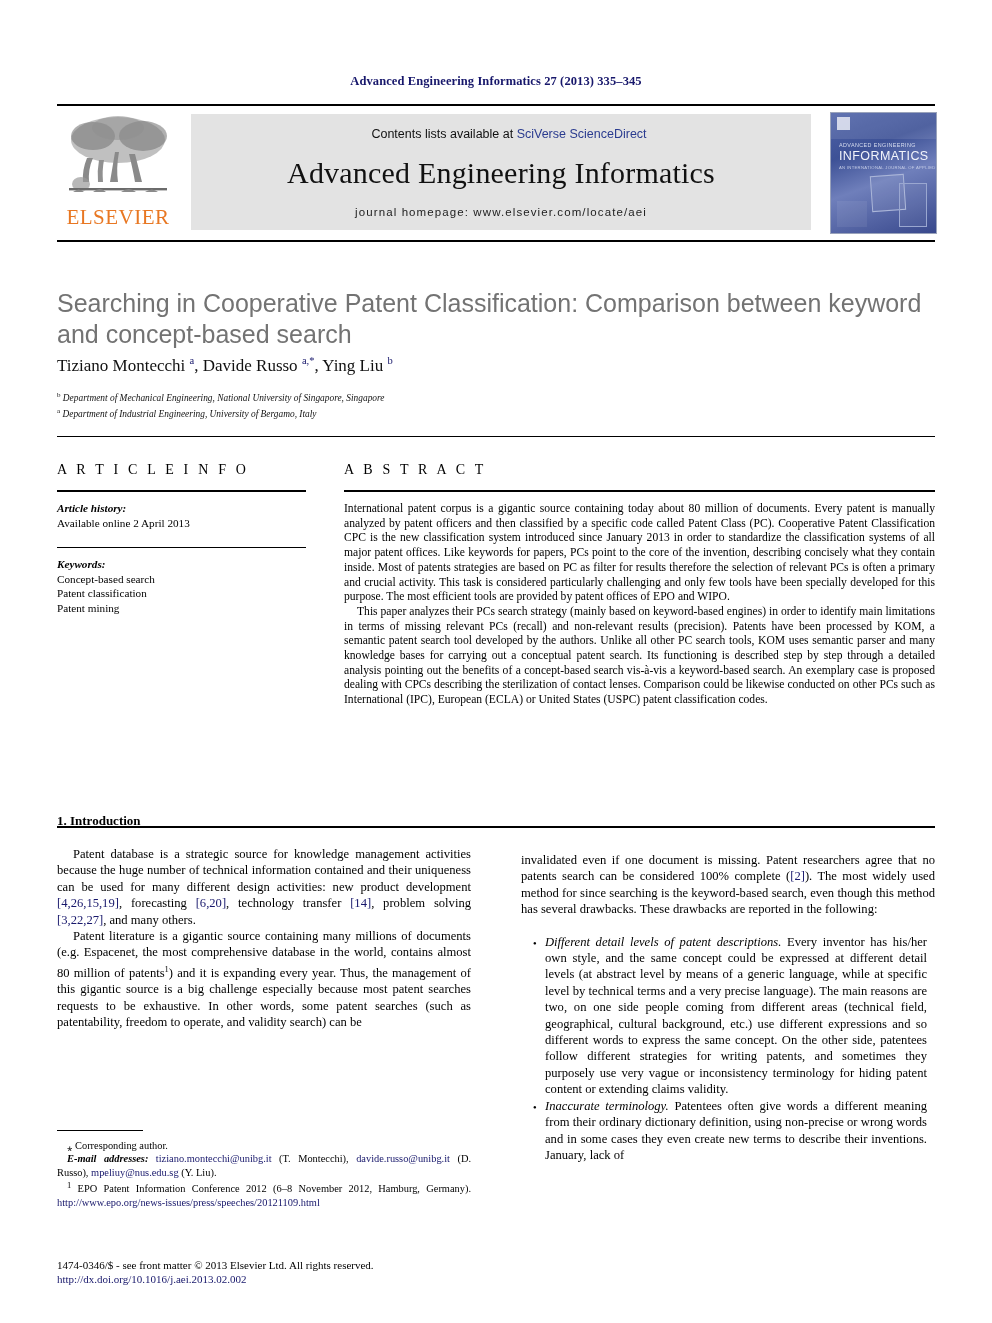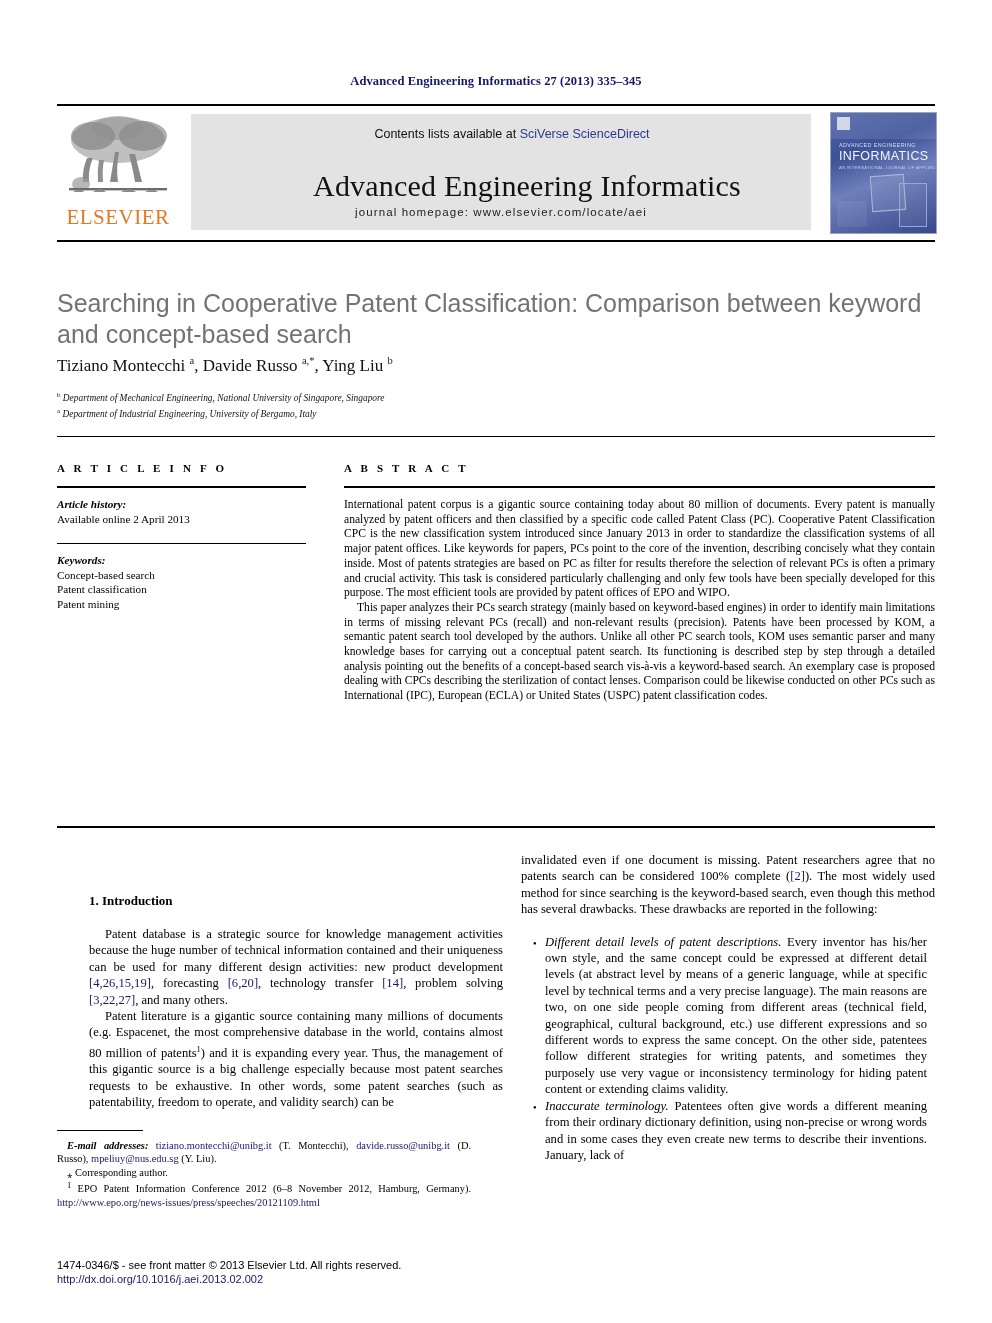--- a/index.html
+++ b/index.html
@@ -69,40 +69,40 @@
 
   .banner-center {
     position: absolute;
     left: 134px; top: 2px;
     width: 620px;
     height: 116px;
     background: #e3e3e3;
   }
   .contents-line {
     position: absolute;
-    left: 11px; top: 13px;
+    left: 0; top: 13px;
     width: 620px;
     text-align: center;
     font-family: "Liberation Sans", sans-serif;
     font-size: 12.5px;
     color: #111;
+    padding-left: 8px;
   }
   .contents-line .sd {
     color: #2a3b8f;
   }
   .journal-title {
     position: absolute;
-    left: 0; top: 55px;
+    left: 0; top: 42px;
     width: 620px;
     text-align: center;
     font-family: "Liberation Serif", serif;
     font-size: 30px;
     color: #111;
     letter-spacing: .2px;
-    padding-left: 26px;
   }
   .homepage-line {
     position: absolute;
     left: 0; top: 92px;
     width: 620px;
     text-align: center;
     font-family: "Liberation Sans", sans-serif;
     font-size: 11.5px;
     color: #222;
     letter-spacing: 1.1px;
@@ -232,22 +232,22 @@
     left: 57px; top: 462px;
     width: 249px;
   }
   .abs-col {
     position: absolute;
     left: 344px; top: 462px;
     width: 591px;
   }
   .sec-head {
     font-family: "Liberation Serif", serif;
-    font-weight: bold;
-    font-size: 11px;
+    font-weight: normal;
+    font-size: 14px;
     letter-spacing: 3.2px;
     color: #000;
   }
   .hr-thin {
     height: 2px;
     background: #000;
     margin-top: 12px;
   }
   .info-group {
     margin-top: 9px;
@@ -285,23 +285,22 @@
     position: absolute;
     left: 57px; top: 826px;
     width: 878px;
     height: 2px;
     background: #000;
   }
 
   
   .col-left {
     position: absolute;
-    left: 57px; top: 893px;
+    left: 57px; top: 813px;
     width: 414px;
-    margin-left: 32px;
   }
   .col-right {
     position: absolute;
     left: 521px; top: 852px;
     width: 414px;
   }
   h2.head {
     margin: 0 0 17px 0;
     font-family: "Liberation Serif", serif;
     font-weight: bold;
@@ -365,21 +364,21 @@
   .footnotes p { margin: 0; }
   .footnotes .em { font-style: italic; font-weight: bold; }
   .footnotes .lnk { color: #17176b; }
   .footnotes .star { font-size: 10px; }
   .fn-indent { text-indent: 10px; }
 
   .imprint {
     position: absolute;
     left: 57px; top: 1258px;
     width: 500px;
-    font-family: Liberation Sans, sans-serif;
+    font-family: Liberation Serif, serif;
     font-size: 11px;
     line-height: 14px;
     color: #000;
   }
   .imprint .doi { color: #17176b; }
 </style>
 </head>
 <body>
 
 <div class="page">
@@ -479,22 +478,22 @@
   <div class="col-right">
     <p class="body-p noind"><span>invalidated even if one document is missing. Patent researchers agree that no patents search can be considered 100% complete (</span><span class="ref">[2]</span><span>). The most widely used method for since searching is the keyword-based search, even though this method has several drawbacks. These drawbacks are reported in the following:</span></p>
     <ul class="bullets" style="margin-top:16px;">
       <li><i>Different detail levels of patent descriptions.</i><span> Every inventor has his/her own style, and the same concept could be expressed at different detail levels (at abstract level by means of a generic language, while at specific level by technical terms and a very precise language). The main reasons are two, on one side people coming from different areas (technical field, geographical, cultural background, etc.) use different expressions and so different words to express the same concept. On the other side, patentees follow different strategies for writing patents, and sometimes they purposely use very vague or inconsistency terminology for hiding patent content or extending claims validity.</span></li>
       <li><i>Inaccurate terminology.</i><span> Patentees often give words a different meaning from their ordinary dictionary definition, using non-precise or wrong words and in some cases they even create new terms to describe their inventions. January, lack of</span></li>
     </ul>
   </div>
 
   <div class="fn-rule"></div>
   <div class="footnotes">
+    <p class="fn-indent"><span class="star">⁎ </span><span>Corresponding author.</span></p>
     <p class="fn-indent"><span class="em">E-mail addresses:</span> <span class="lnk">tiziano.montecchi@unibg.it</span><span> (T. Montecchi), </span><span class="lnk">davide.russo@unibg.it</span><span> (D. Russo), </span><span class="lnk">mpeliuy@nus.edu.sg</span><span> (Y. Liu).</span></p>
-    <p class="fn-indent"><span class="star">⁎ </span><span>Corresponding author.</span></p>
     <p class="fn-indent"><span class="sup-note">1</span> <span>EPO Patent Information Conference 2012 (6–8 November 2012, Hamburg, Germany). </span><span class="lnk">http://www.epo.org/news-issues/press/speeches/20121109.html</span></p>
   </div>
 
   <div class="imprint">
     <div>1474-0346/$ - see front matter © 2013 Elsevier Ltd. All rights reserved.</div>
     <div class="doi">http://dx.doi.org/10.1016/j.aei.2013.02.002</div>
   </div>
 
 </div>
 

